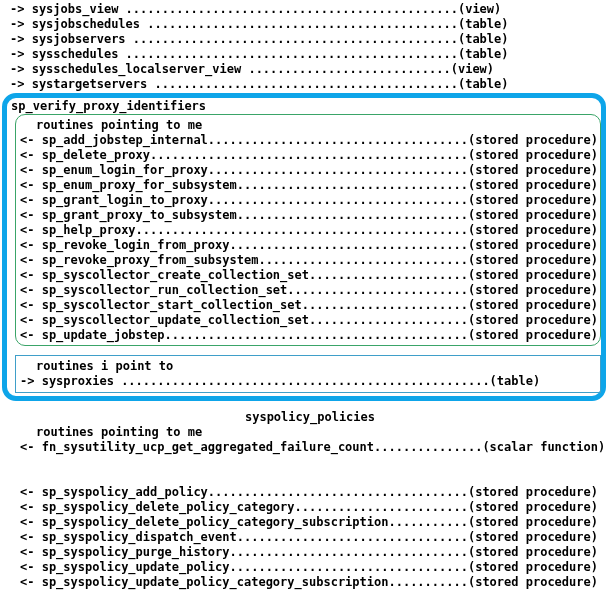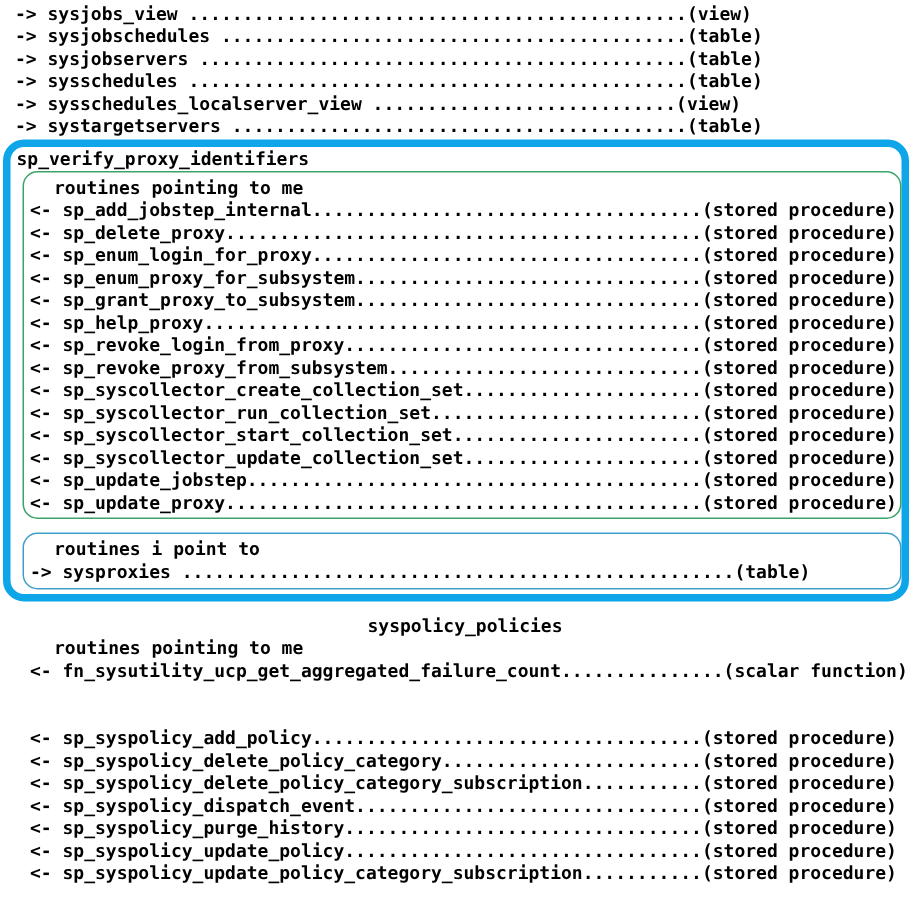--- a/index.html
+++ b/index.html
@@ -24,21 +24,21 @@
   .title-row { padding: 1px 0 0 4px; height: 16px; white-space: pre; }
   .green-box {
     margin: 0 0 0 8px;
     border: 1px solid #3aa468;
     border-radius: 10px;
     padding: 3px 0 2px 0;
   }
   .blue-box {
     margin: 9px 0 0 8px;
     border: 1px solid #3f9fc9;
-    border-radius: 10px;
+    border-radius: 0;
     padding: 3px 0 3px 0;
   }
   .label-row { padding-left: 20px; }
   .entry-row { padding-left: 4px; }
   .top-list .entry-row { padding-left: 0; }
   .bottom-section { margin-top: 9px; }
   .title2 { padding-left: 12px; text-align: center; }
   .label2 { padding-left: 36px; }
   .bottom-section .entry-row { padding-left: 20px; }
 </style>
@@ -59,30 +59,30 @@
   <div class="maroon-box">
     <div class="title-row">sp_verify_proxy_identifiers</div>
 
     <div class="green-box">
       <div class="row label-row">routines pointing to me</div>
       <div>
           <div class="row entry-row">&lt;- sp_add_jobstep_internal....................................(stored procedure)</div>
           <div class="row entry-row">&lt;- sp_delete_proxy............................................(stored procedure)</div>
           <div class="row entry-row">&lt;- sp_enum_login_for_proxy....................................(stored procedure)</div>
           <div class="row entry-row">&lt;- sp_enum_proxy_for_subsystem................................(stored procedure)</div>
+          <div class="row entry-row">&lt;- sp_grant_login_to_proxy....................................(stored procedure)</div>
           <div class="row entry-row">&lt;- sp_grant_proxy_to_subsystem................................(stored procedure)</div>
           <div class="row entry-row">&lt;- sp_help_proxy..............................................(stored procedure)</div>
           <div class="row entry-row">&lt;- sp_revoke_login_from_proxy.................................(stored procedure)</div>
           <div class="row entry-row">&lt;- sp_revoke_proxy_from_subsystem.............................(stored procedure)</div>
           <div class="row entry-row">&lt;- sp_syscollector_create_collection_set......................(stored procedure)</div>
           <div class="row entry-row">&lt;- sp_syscollector_run_collection_set.........................(stored procedure)</div>
           <div class="row entry-row">&lt;- sp_syscollector_start_collection_set.......................(stored procedure)</div>
           <div class="row entry-row">&lt;- sp_syscollector_update_collection_set......................(stored procedure)</div>
           <div class="row entry-row">&lt;- sp_update_jobstep..........................................(stored procedure)</div>
-          <div class="row entry-row">&lt;- sp_update_proxy............................................(stored procedure)</div>
         </div>
     </div>
 
     <div class="blue-box">
       <div class="row label-row">routines i point to</div>
       <div>
           <div class="row entry-row">-&gt; sysproxies ...................................................(table)</div>
         </div>
     </div>
   </div>

